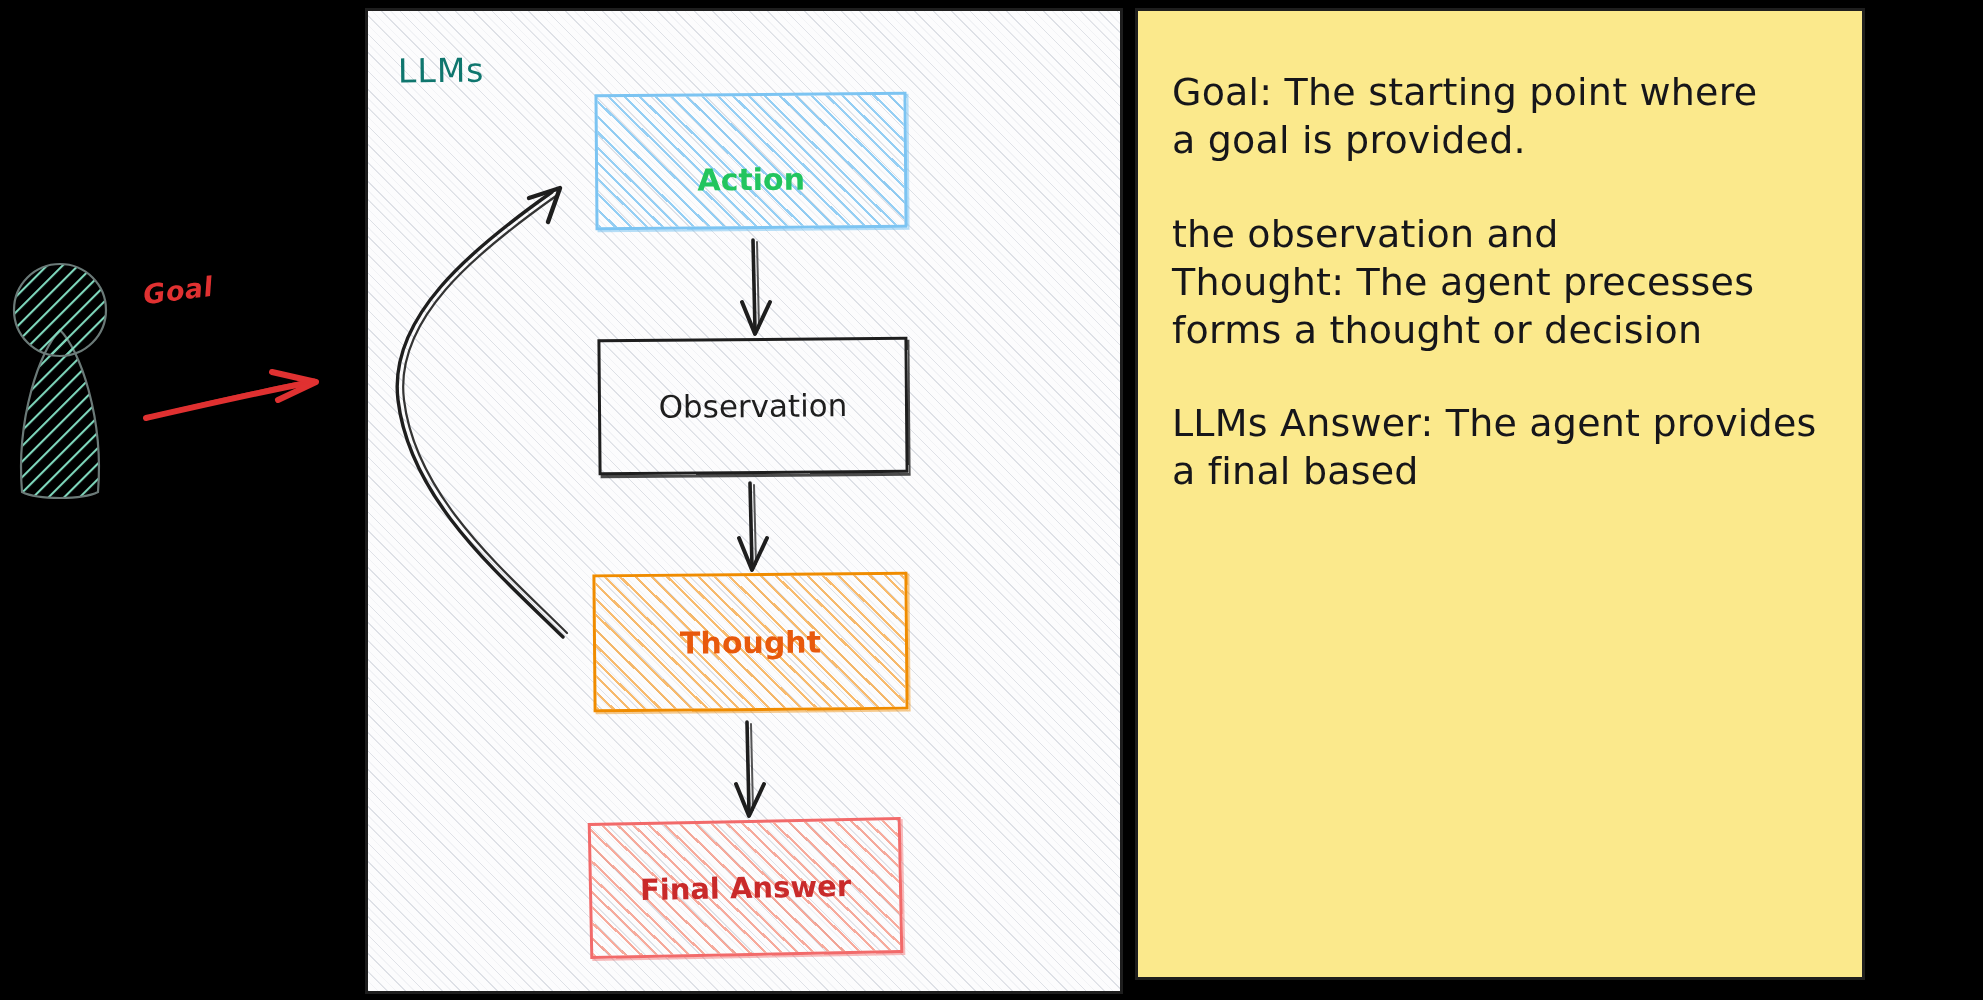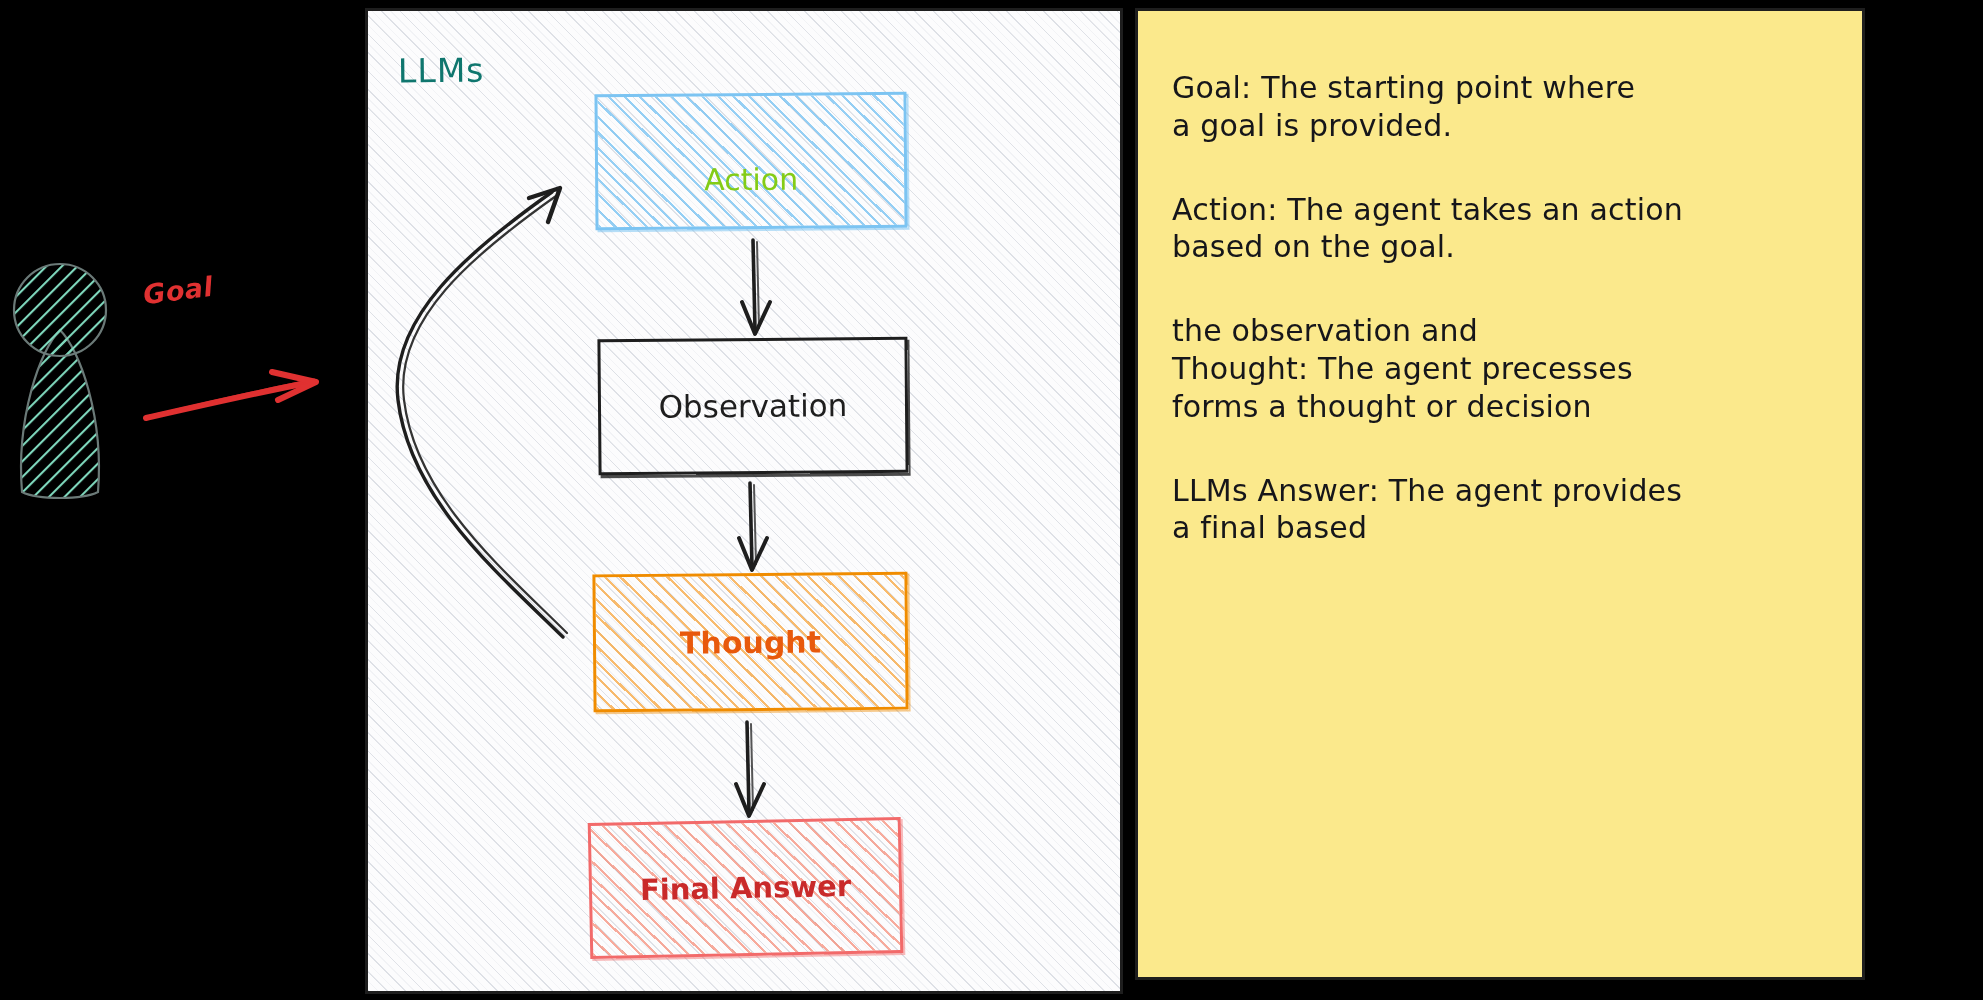--- a/index.html
+++ b/index.html
@@ -92,21 +92,21 @@
     transform: rotate(-0.45deg);
     box-shadow: 2px 2px 0 rgba(124,196,242,0.55);
   }
   #box-action .fill {
     background-image: repeating-linear-gradient(45deg,
         rgba(124,196,242,0.80) 0px,
         rgba(124,196,242,0.80) 2.2px,
         rgba(255,255,255,0) 2.2px,
         rgba(255,255,255,0) 11px);
   }
-  #box-action .lbl { color: #84cc16; font-weight: 400; margin-top: 36px; }
+  #box-action .lbl { color: #22c55e; font-weight: 700; margin-top: 36px; }
 
   
   #box-observation {
     left: 598px; top: 338px; width: 310px; height: 136px;
     border: 3px solid #1e1e1e;
     transform: rotate(-0.5deg);
     box-shadow: 2px 3px 0 rgba(30,30,30,0.8);
   }
   #box-observation .fill { background: transparent; }
   #box-observation .lbl { color: #1e1e1e; font-size: 31px; }
@@ -162,21 +162,21 @@
     height: 972px;
     background: #fbe98c;
     border: 3px solid #1e1e1e;
     box-shadow: 5px 5px 0 rgba(0,0,0,0.7);
     box-sizing: border-box;
     padding: 58px 30px 20px 34px;
   }
   .note-para {
     color: #16161a;
     font-family: "DejaVu Sans", sans-serif;
-    font-size: 30px;
+    font-size: 38px;
     line-height: 1.26;
     margin: 0 0 46px 0;
     letter-spacing: 0.2px;
   }
   .note-para .nl { display: block; }
 
   
   #goal-label {
     left: 143px;
     top: 275px;
@@ -268,24 +268,20 @@
     </g>
   </svg>
 
   <div id="note-panel" class="abs">
 
     <p class="note-para">
       <span class="nl">Goal: The starting point where</span>
       <span class="nl">a goal is provided.</span>
     </p>
 
-    <p class="note-para">
-      <span class="nl">Action: The agent takes an action</span>
-      <span class="nl">based on the goal.</span>
-    </p>
 
 
     <p class="note-para">
       <span class="nl">the observation and</span>
       <span class="nl">Thought: The agent precesses</span>
       <span class="nl">forms a thought or decision</span>
     </p>
 
     <p class="note-para">
       <span class="nl">LLMs Answer: The agent provides</span>

